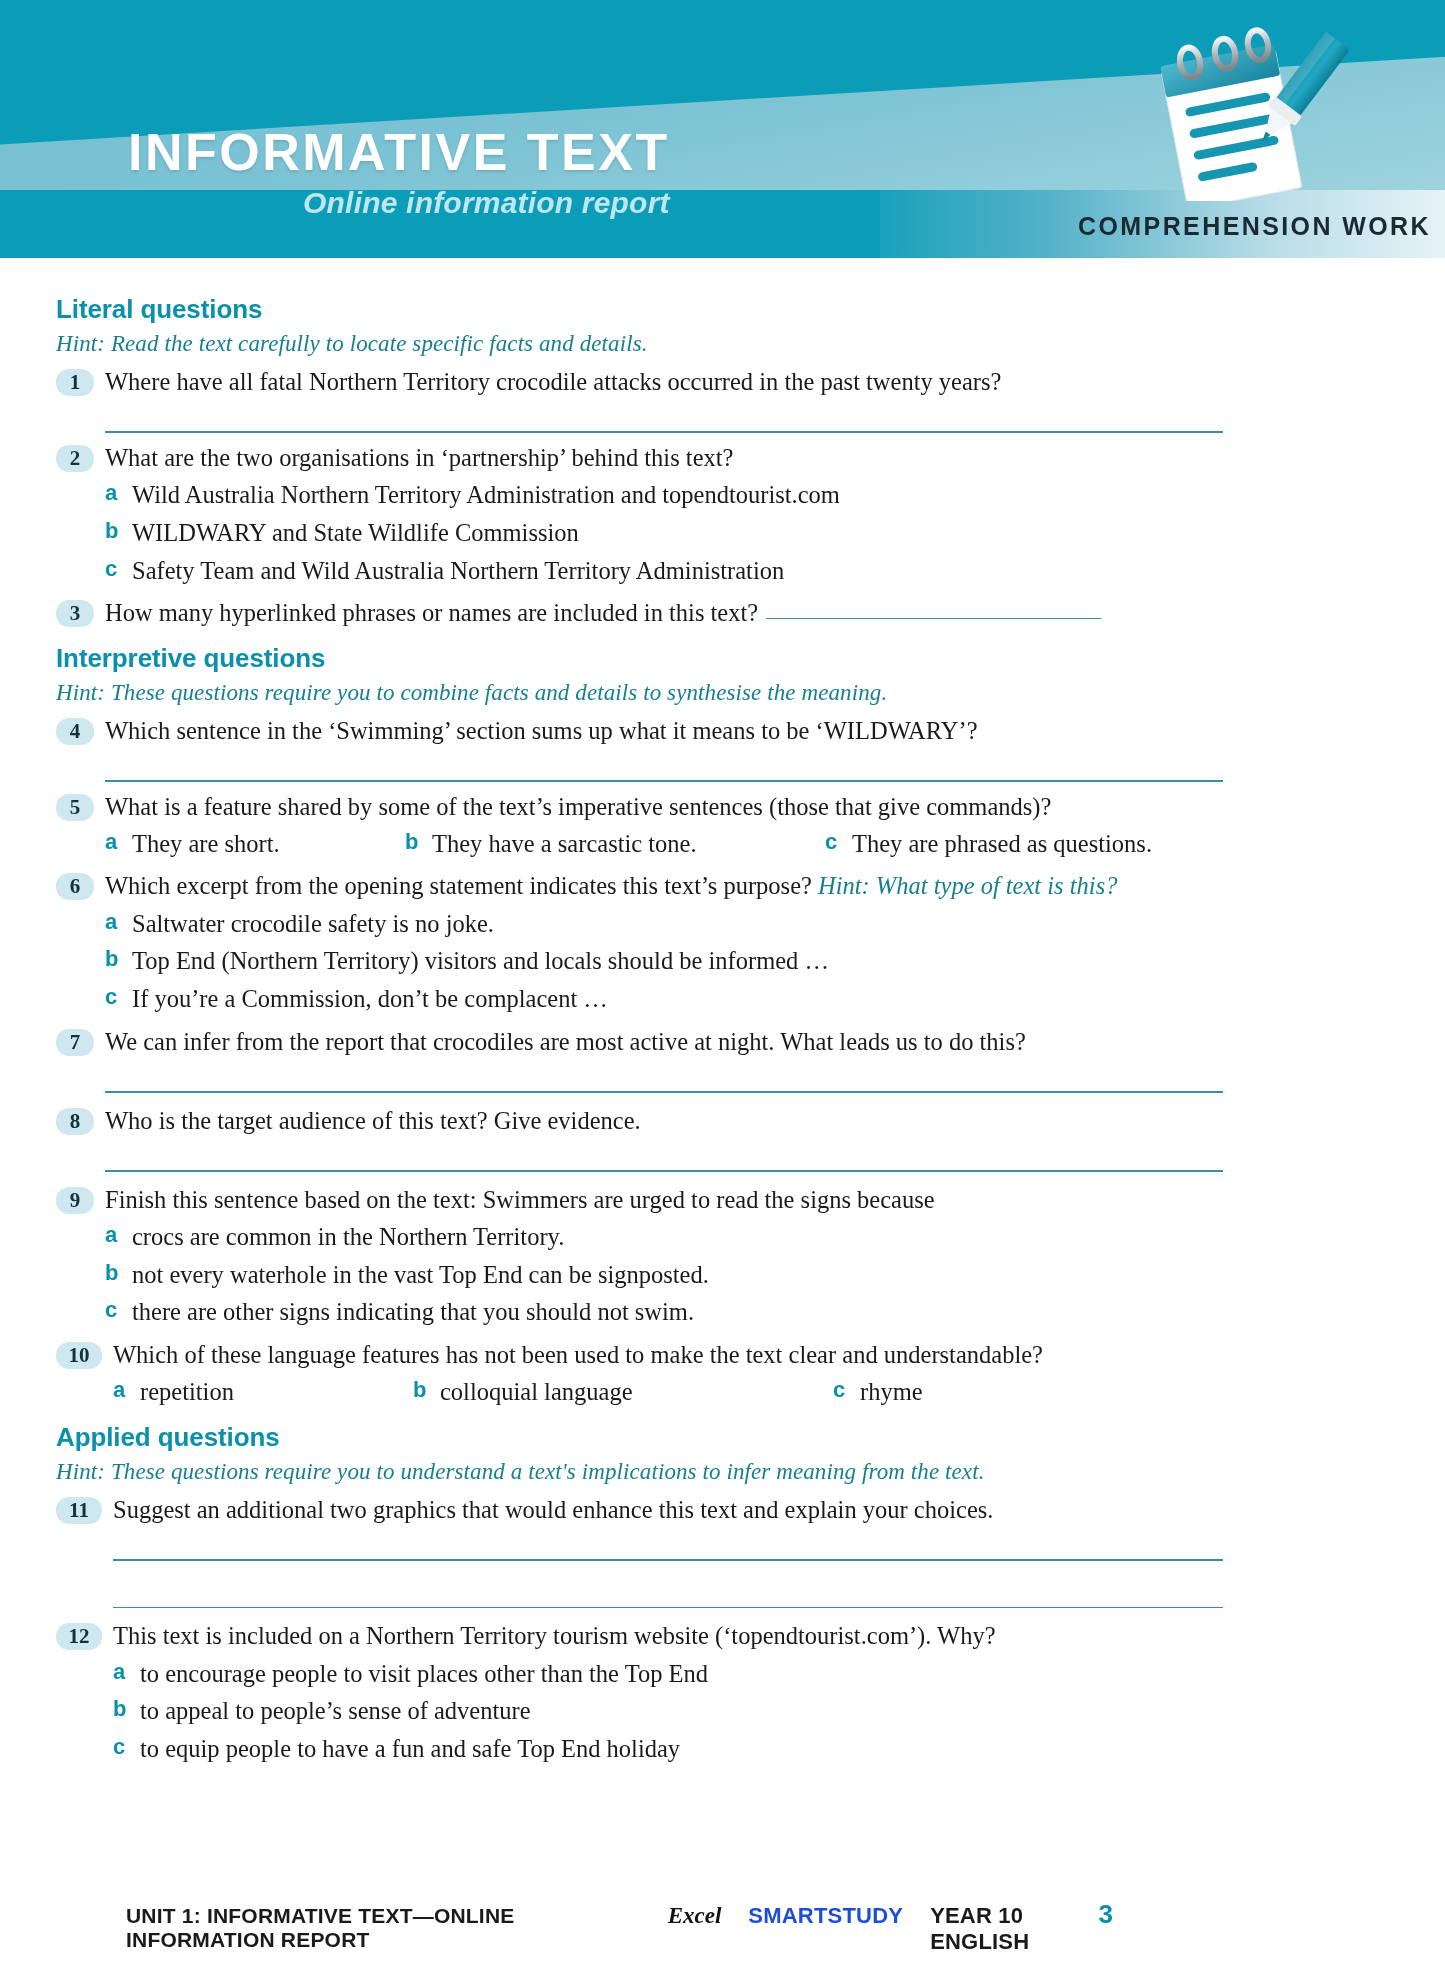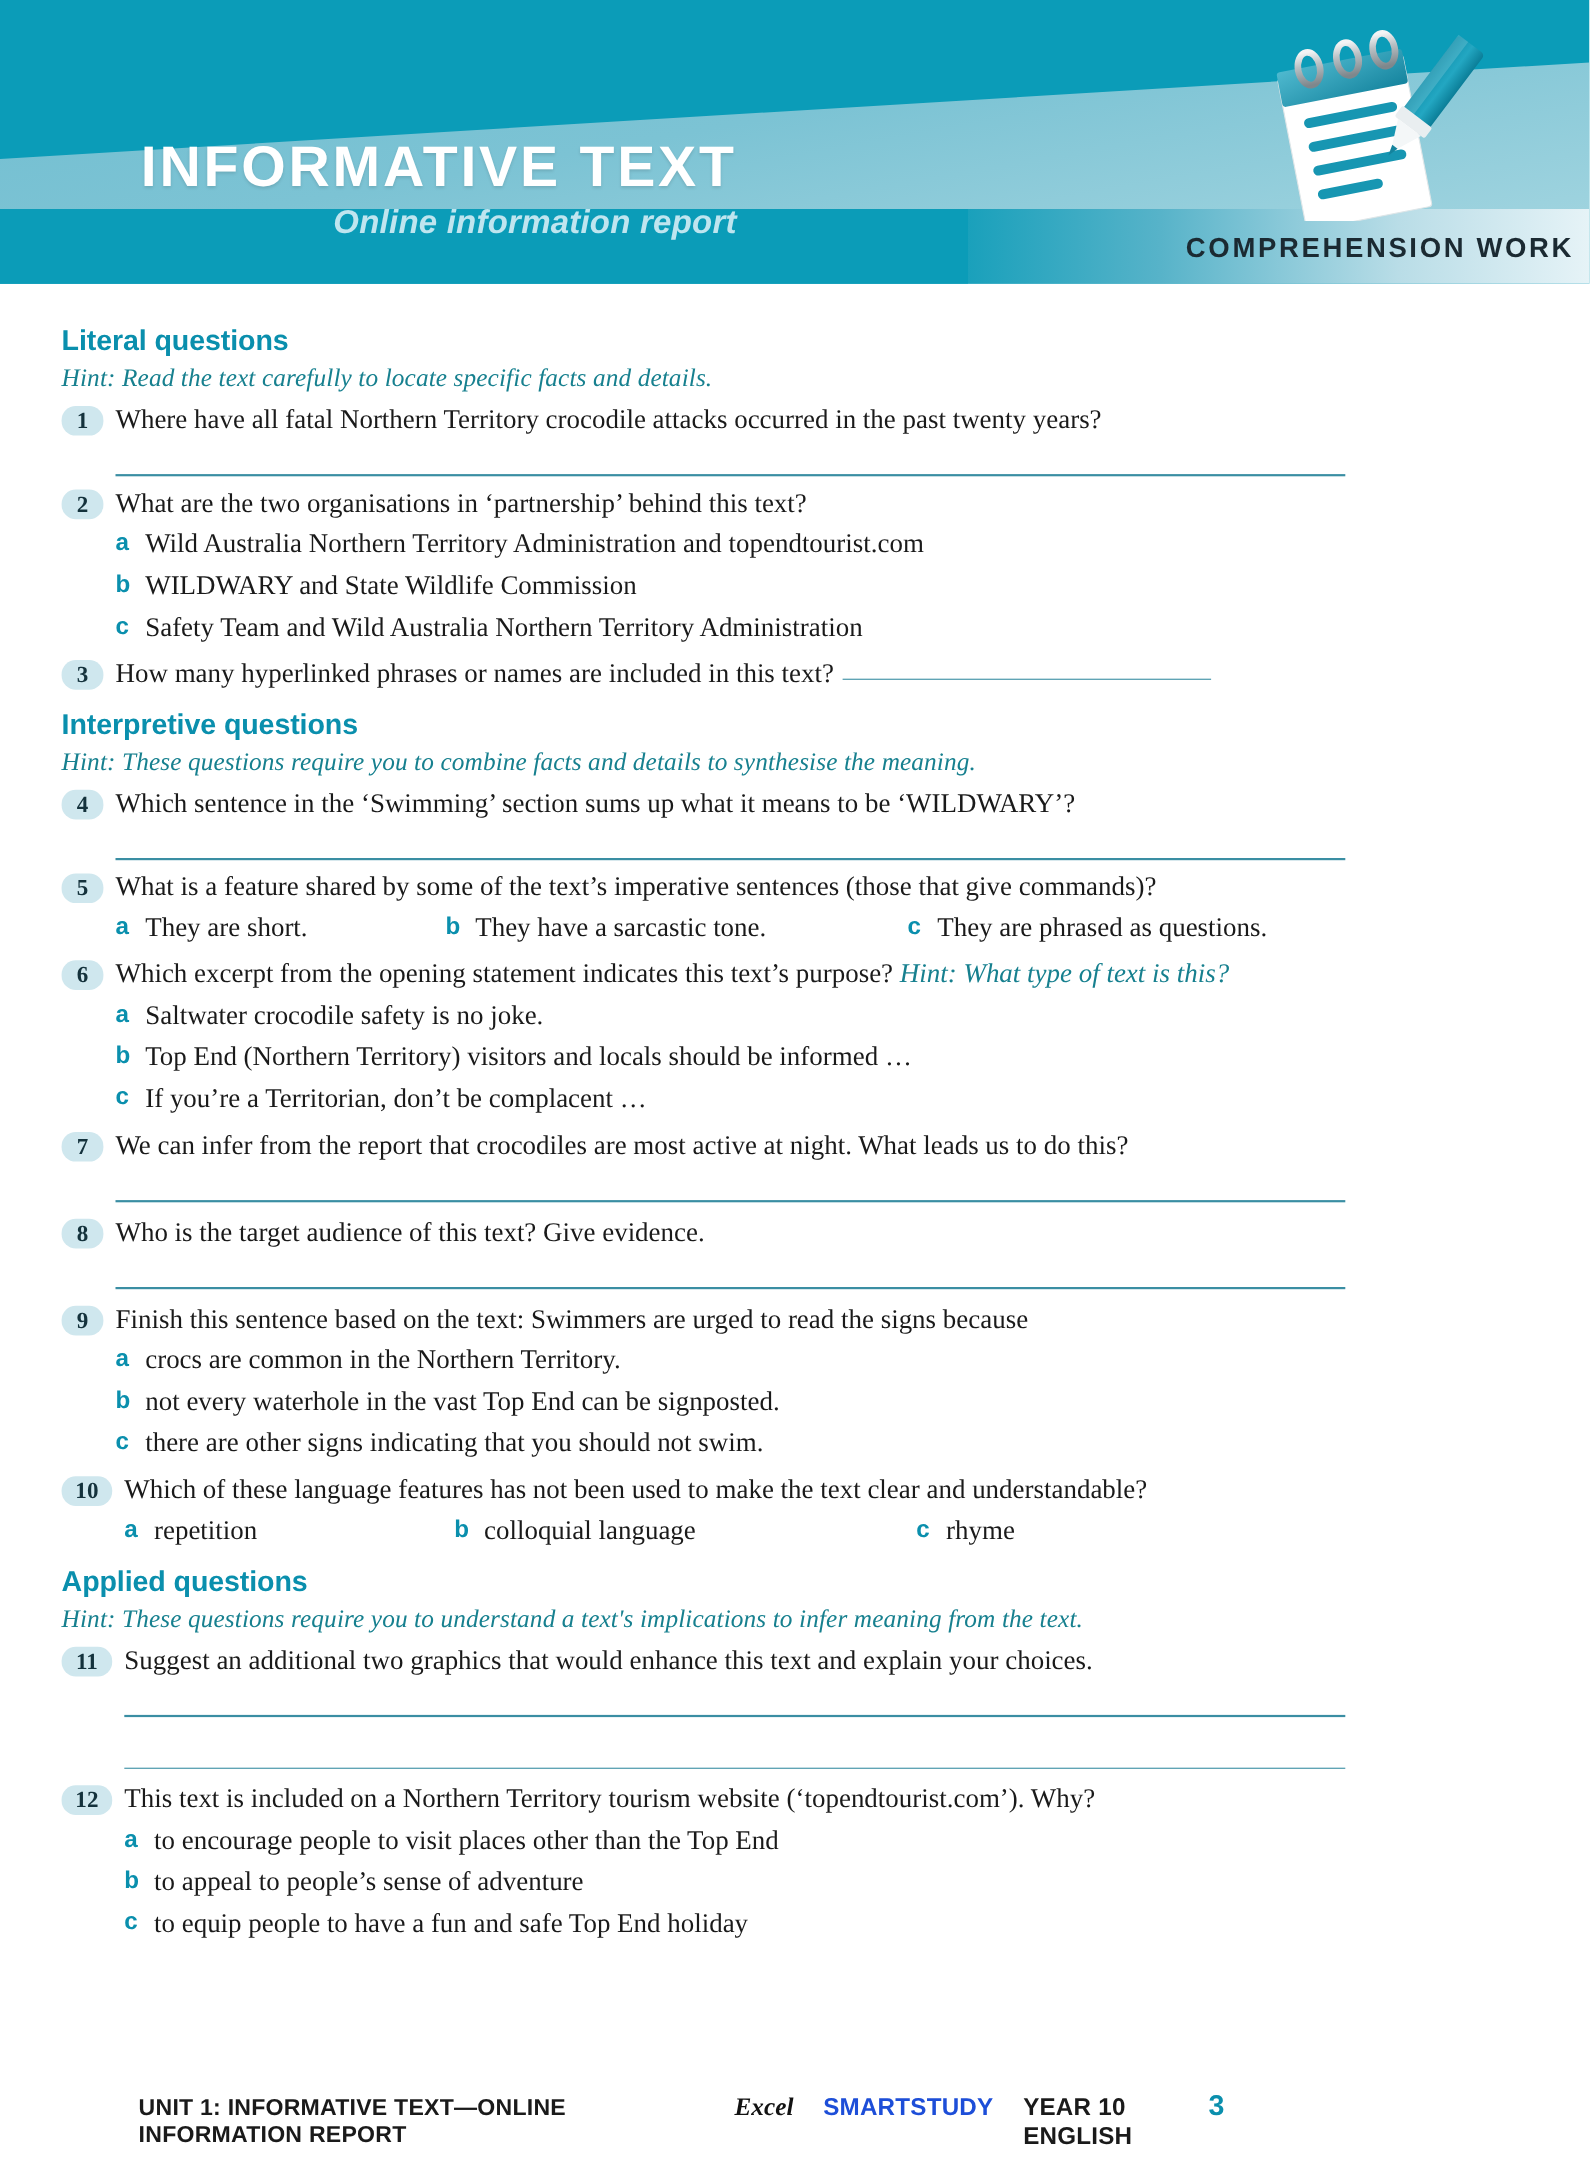--- a/index.html
+++ b/index.html
@@ -396,21 +396,21 @@
   <div class="opt-row">
     <span class="opt-letter">a</span>
     <span class="opt-text">Saltwater crocodile safety is no joke.</span>
   </div>
   <div class="opt-row">
     <span class="opt-letter">b</span>
     <span class="opt-text">Top End (Northern Territory) visitors and locals should be informed …</span>
   </div>
   <div class="opt-row">
     <span class="opt-letter">c</span>
-    <span class="opt-text">If you’re a Territorian, don’t be complacent …</span>
+    <span class="opt-text">If you’re a Commission, don’t be complacent …</span>
   </div>
 
   <div class="q-row" style="margin-top:11px">
     <div class="q-num">7</div>
     <div class="q-text">We can infer from the report that crocodiles are most active at night. What leads us to do this?</div>
   </div>
   <div class="answer-line"></div>
 
   <div class="q-row" style="margin-top:12px">
     <div class="q-num">8</div>

